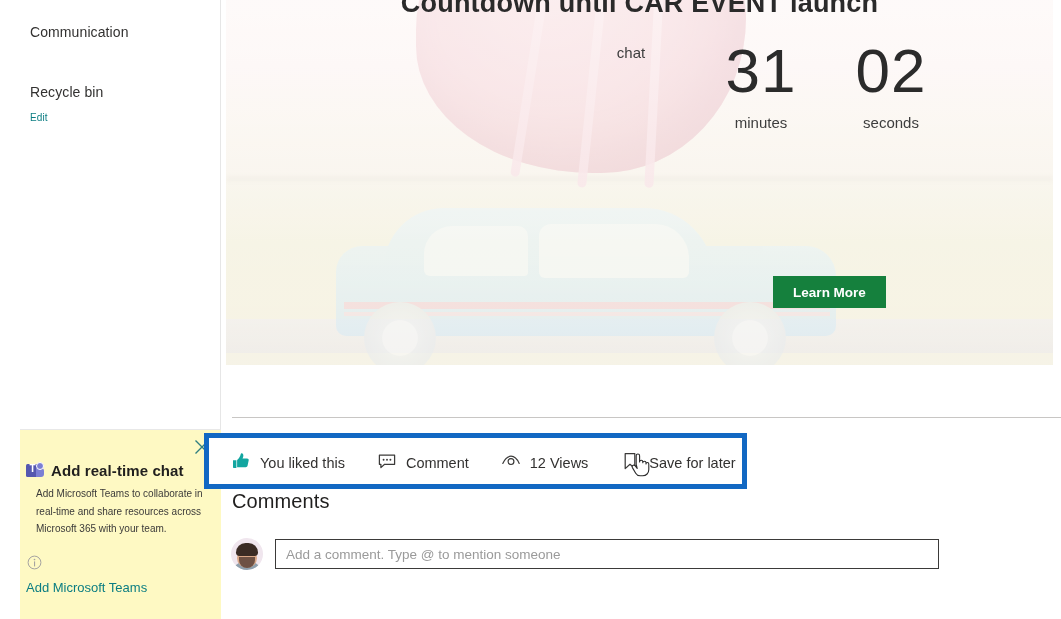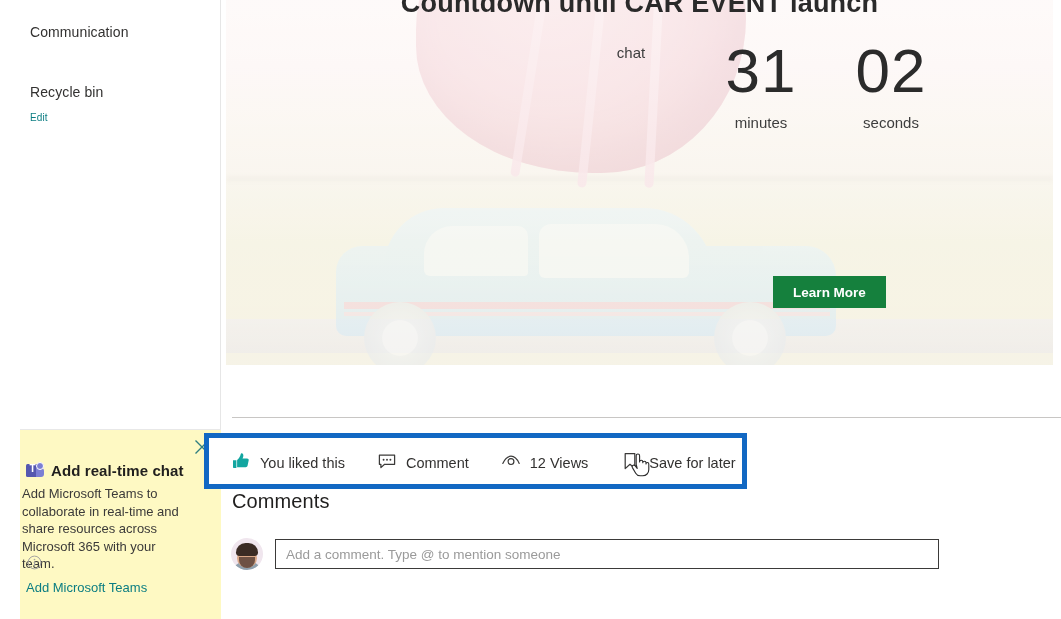--- a/index.html
+++ b/index.html
@@ -66,22 +66,22 @@
     box-sizing:border-box;
   }
   .teams-ico .dot2 {
     position:absolute; left:10px; top:6px; width:8px; height:9px;
     background:#7b7fd4; border-radius:0 3px 3px 0;
   }
   .promo-title {
     font-size: 15px; font-weight: bold; color: #201f1e; letter-spacing:.1px;
   }
   .promo-body {
-    position: absolute; left: 2px; top: 55px; width: 168px;
-    font-size: 13px; line-height: 17.5px; color: #3b3a39;
+    position: absolute; left: 16px; top: 55px; width: 168px;
+    font-size: 10px; line-height: 17.5px; color: #3b3a39;
   }
   .promo-info {
     position: absolute; left: 7px; top: 125px;
     width: 15px; height: 15px;
   }
   .promo-link {
     position: absolute; left: 6px; top: 150px;
     font-size: 13px; color: #0b7d82; cursor: pointer;
   }
 

